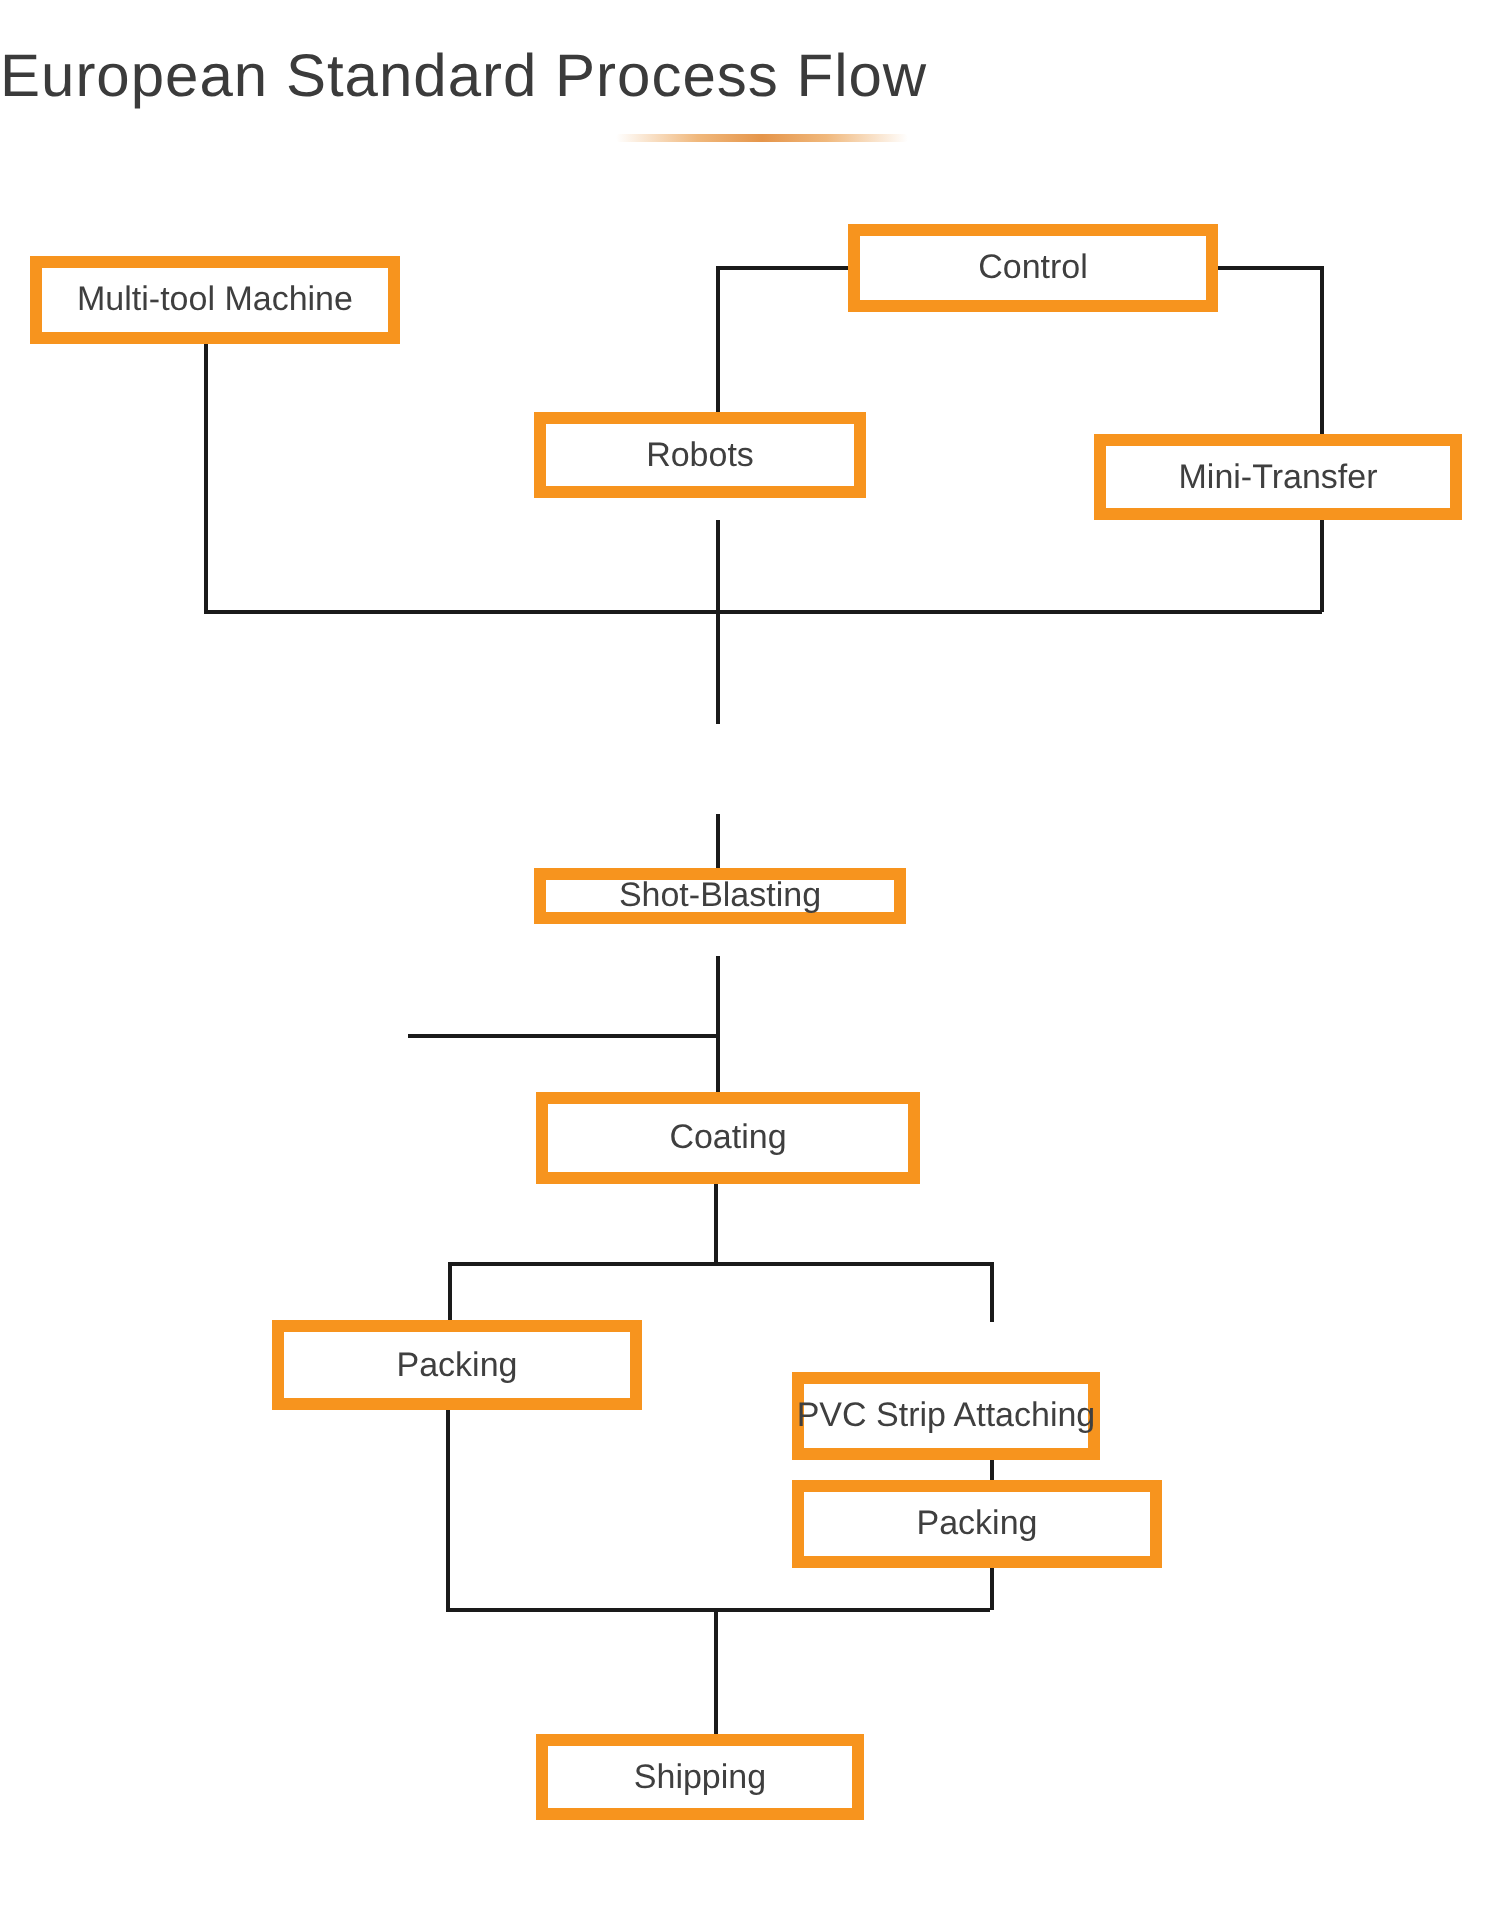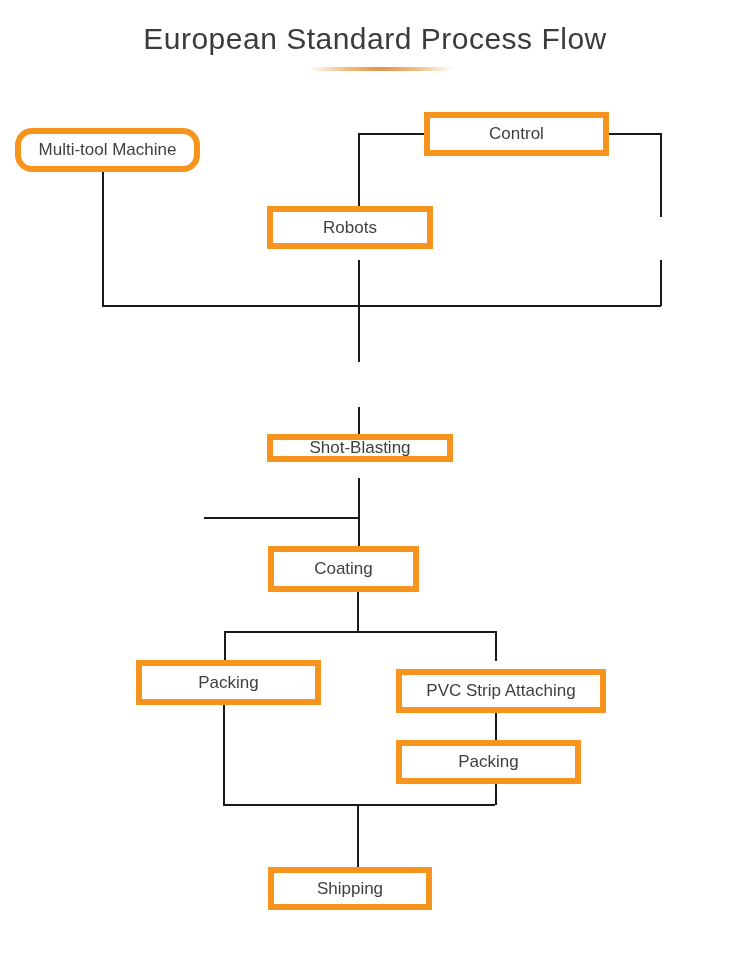--- a/index.html
+++ b/index.html
@@ -14,21 +14,21 @@
     width:750px;
     height:962px;
     background:#ffffff;
     overflow:hidden;
   }
   
   .title{
     position:absolute;
     left:0; top:22px;
     width:750px;
-    text-align:center;
+    text-align:left;
     font-size:30px;
     line-height:34px;
     color:#3b3b3b;
     letter-spacing:0.5px;
   }
   .title-underline{
     position:absolute;
     left:308px; top:67px;
     width:146px; height:4px;
     border-radius:2px;
@@ -45,30 +45,30 @@
     box-sizing:border-box;
     border:6px solid var(--accent);
     background:#ffffff;
     display:flex;
     align-items:center;
     justify-content:center;
     font-size:17px;
     color:var(--text);
     white-space:nowrap;
   }
-  #n-multi         {left:15px;  top:128px; width:185px; height:44px;border-radius:17px;}
+  #n-multi         {left:15px;  top:128px; width:185px; height:44px;}
   #n-stamping      {left:424px; top:112px; width:185px; height:44px;}
   #n-robots        {left:267px; top:206px; width:166px; height:43px;}
   #n-mini          {left:547px; top:217px; width:184px; height:43px;}
   #n-heat          {left:267px; top:362px; width:186px; height:45px;}
   #n-shot          {left:267px; top:434px; width:186px; height:28px;}
   #n-quality       {left:18px;  top:497px; width:186px; height:43px;}
-  #n-coating       {left:268px; top:546px; width:151px; height:46px;}
+  #n-coating       {left:268px; top:546px; width:192px; height:46px;}
   #n-packing-left  {left:136px; top:660px; width:185px; height:45px;}
-  #n-pvc           {left:396px; top:669px; width:210px; height:44px;}
+  #n-pvc           {left:396px; top:686px; width:154px; height:44px;}
   #n-packing-right {left:396px; top:740px; width:185px; height:44px;}
   #n-shipping      {left:268px; top:867px; width:164px; height:43px;}
   
   .vline{position:absolute;width:1.5px;background:var(--line);}
   .hline{position:absolute;height:1.5px;background:var(--line);}
   #c1 {left:102px; top:172px; height:134px;} 
   #c2 {left:102px; top:305px; width:559px;}  
   #c3 {left:358px; top:133px; width:66px;}   
   #c4 {left:358px; top:133px; height:84px;}  
   #c5 {left:609px; top:133px; width:52px;}   
@@ -113,20 +113,21 @@
   <div class="vline" id="c15"></div>
   <div class="vline" id="c16"></div>
   <div class="vline" id="c17"></div>
   <div class="vline" id="c18"></div>
   <div class="hline" id="c19"></div>
   <div class="vline" id="c20"></div>
 
   <div class="node" id="n-multi">Multi-tool Machine</div>
   <div class="node" id="n-stamping">Control</div>
   <div class="node" id="n-robots">Robots</div>
+  <div class="node" id="n-mini">Mini-Transfer</div>
   <div class="node" id="n-shot">Shot-Blasting</div>
   <div class="node" id="n-coating">Coating</div>
   <div class="node" id="n-packing-left">Packing</div>
   <div class="node" id="n-pvc">PVC Strip Attaching</div>
   <div class="node" id="n-packing-right">Packing</div>
   <div class="node" id="n-shipping">Shipping</div>
 
 </div>
 
 </body></html>

